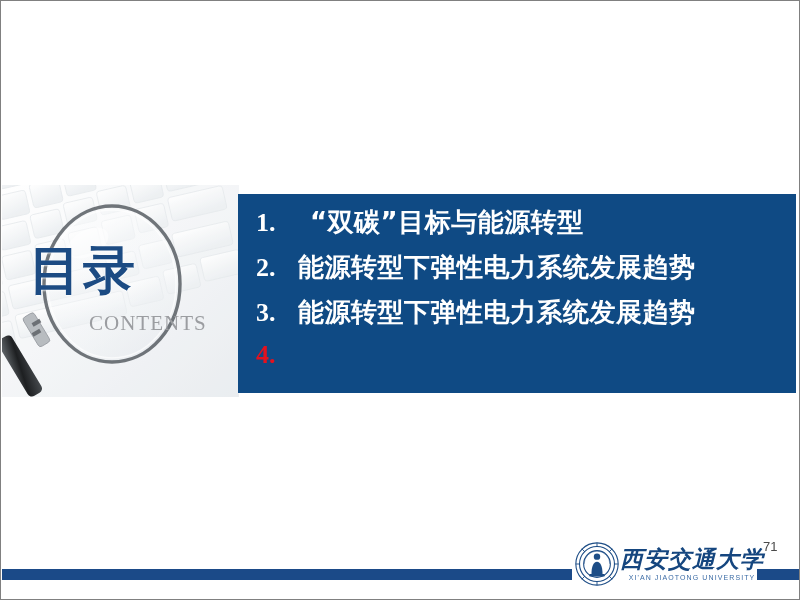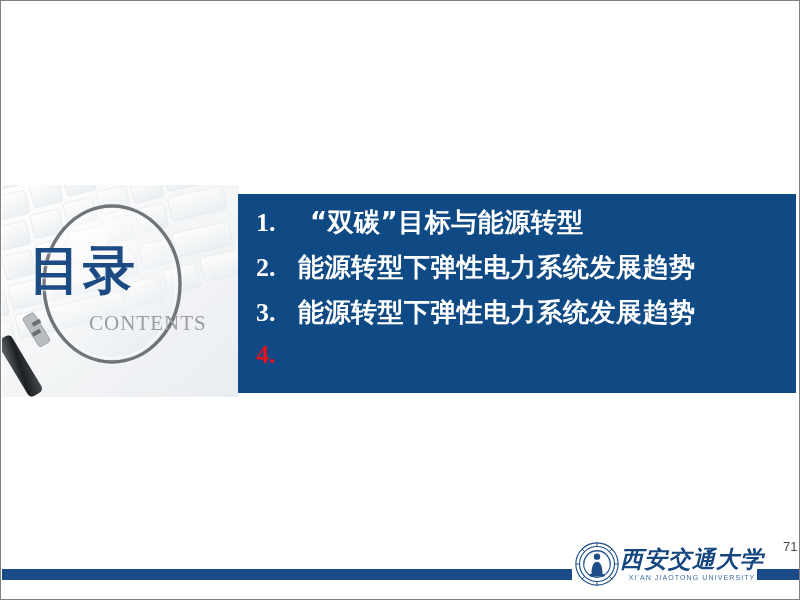--- a/index.html
+++ b/index.html
@@ -123,21 +123,20 @@
     height: 11px;
     background: #1b4a88;
   }
   .page-number {
     position: absolute;
     left: 762px;
     top: 538px;
     font-family: "Liberation Sans", sans-serif;
     font-size: 13px;
     color: #4a4a4a;
-    margin-left: 20px;
   }
   .logo {
     position: absolute;
     left: 573px;
     top: 537px;
     width: 190px;
     height: 52px;
     display: flex;
     align-items: center;
   }

